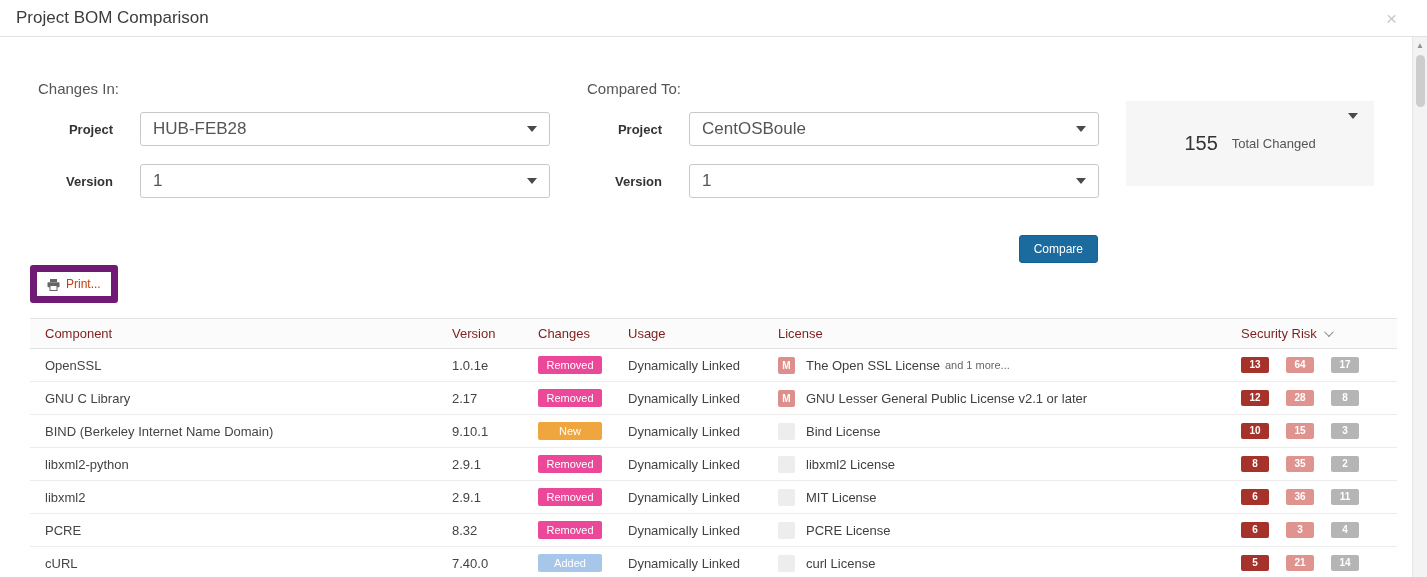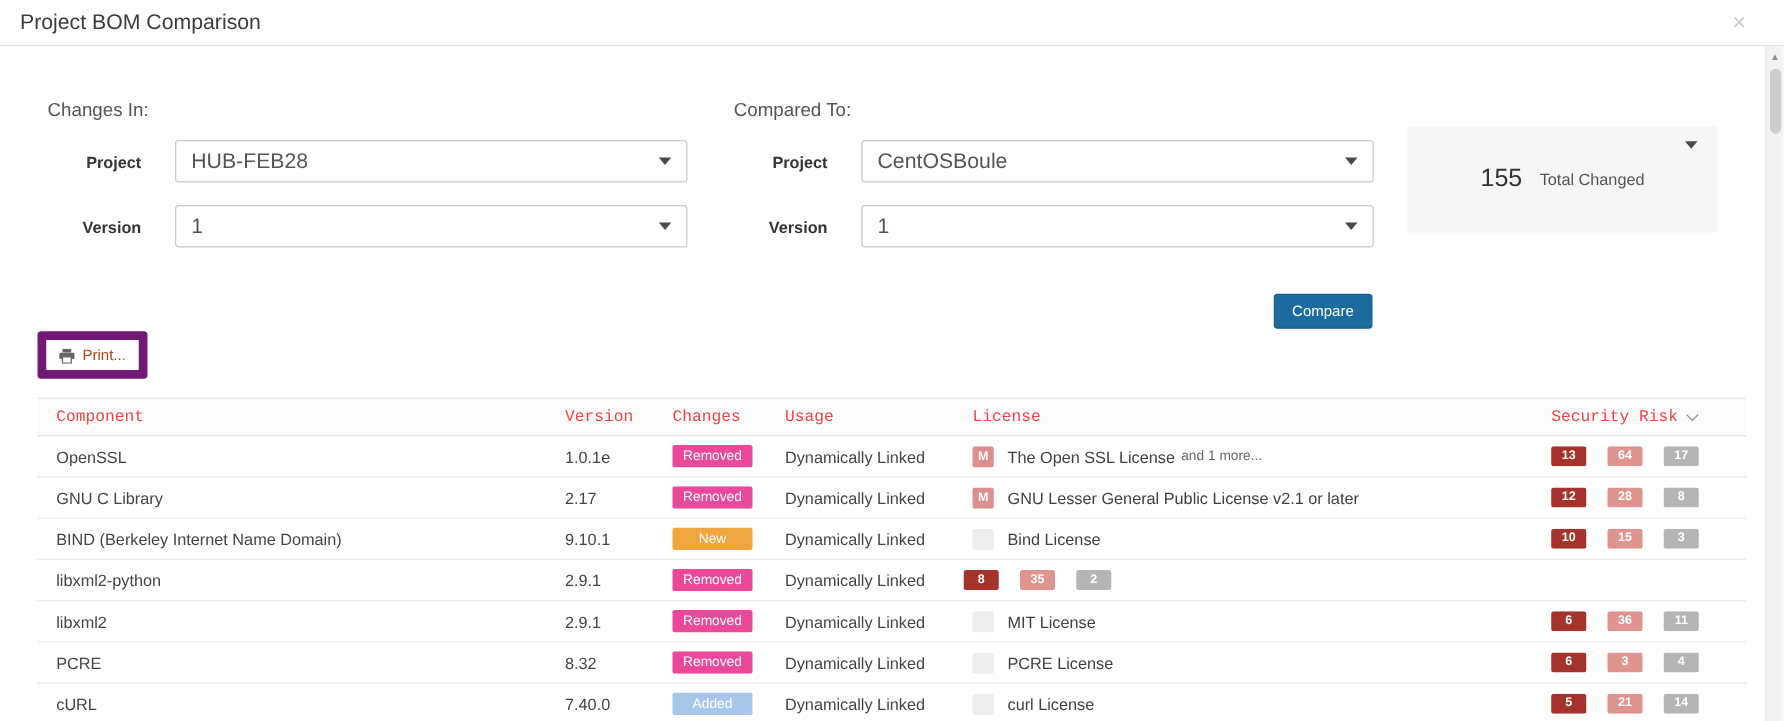--- a/index.html
+++ b/index.html
@@ -127,21 +127,21 @@
     cursor: pointer;
   }
 
   
   .bom-table { margin: 15px 30px 0 30px; border-top: 1px solid #e3e3e3; }
   .thead {
     display: flex; align-items: center;
     height: 30px;
     background: #fbfbfb;
     border-bottom: 1px solid #e3e3e3;
-    font-size: 13px; color: #ef4444; font-family: Liberation Mono, monospace;
+    font-size: 13px; color: #7f1d1d;
   }
   .trow {
     display: flex; align-items: center;
     height: 33px;
     border-bottom: 1px solid #ececec;
     font-size: 13px; color: #444;
   }
   .td, .th { padding: 0 8px 0 15px; flex: none; white-space: nowrap; overflow: hidden; }
   .col-component { width: 407px; }
   .col-version  { width: 86px; }
@@ -336,20 +336,25 @@
       <span class="risk-badge risk-medium">15</span>
       <span class="risk-badge risk-low">3</span>
     </div>
   </div>
 
   <div class="trow">
     <div class="td col-component"><span>libxml2-python</span></div>
     <div class="td col-version"><span>2.9.1</span></div>
     <div class="td col-changes"><span class="change-badge badge-removed">Removed</span></div>
     <div class="td col-usage"><span>Dynamically Linked</span></div>
+    <div class="td col-license">
+      <span class="license-risk-badge"></span>
+      <span class="license-name">libxml2 License</span>
+      <span class="license-more"></span>
+    </div>
     <div class="td col-risk">
       <span class="risk-badge risk-high">8</span>
       <span class="risk-badge risk-medium">35</span>
       <span class="risk-badge risk-low">2</span>
     </div>
   </div>
 
   <div class="trow">
     <div class="td col-component"><span>libxml2</span></div>
     <div class="td col-version"><span>2.9.1</span></div>

